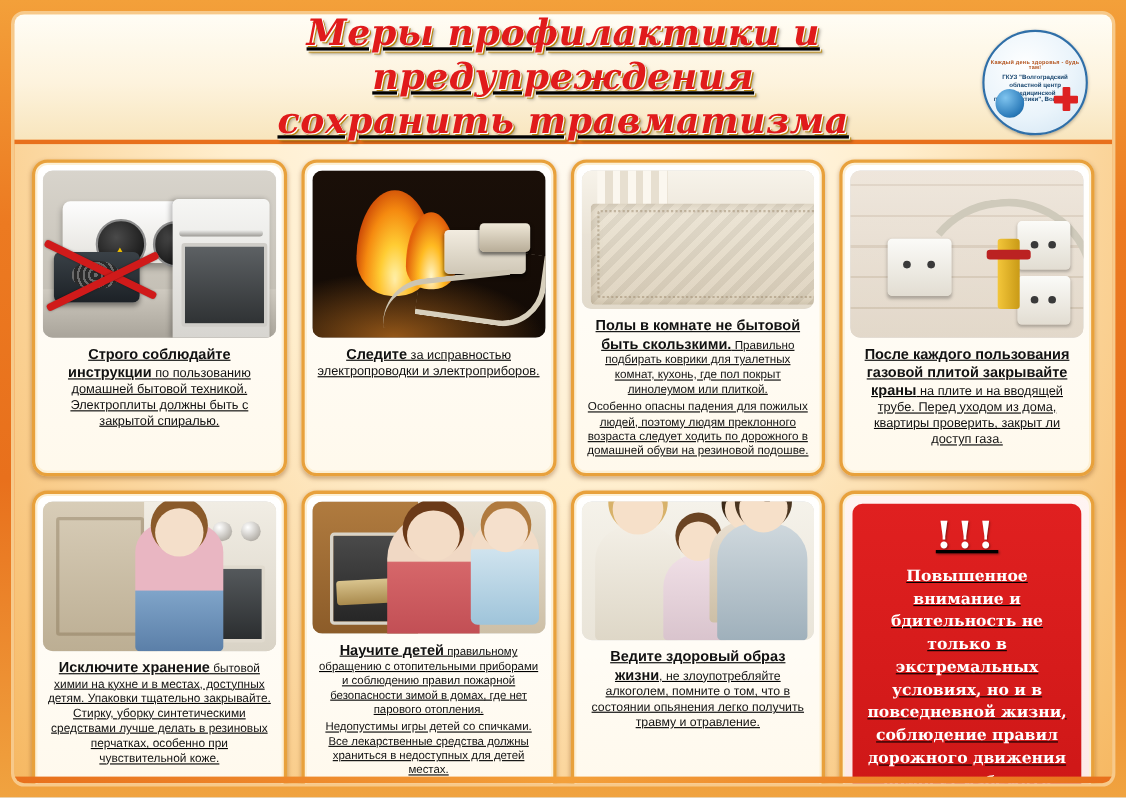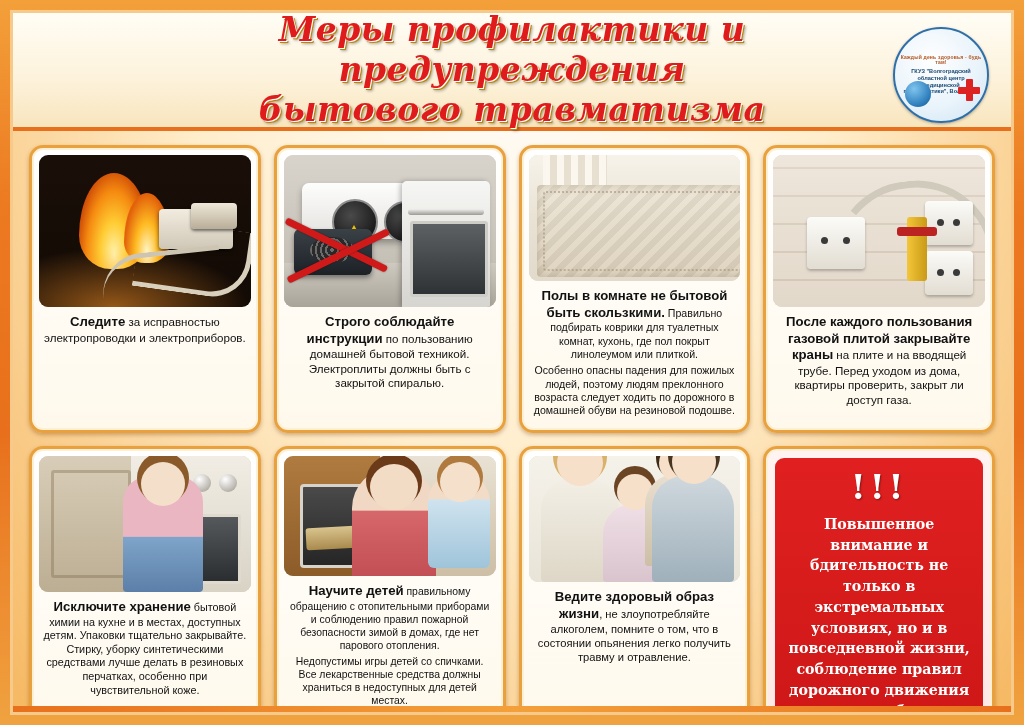--- a/index.html
+++ b/index.html
@@ -21,24 +21,25 @@
     background:
       linear-gradient(180deg, #f3a03a 0%, #ec7a21 28%, #e8701c 60%, #f0a340 100%);
     padding: 10px;
   }
   .poster-inner {
     position: relative;
     width: 100%;
     height: 100%;
     box-sizing: border-box;
     border: 3px solid #f7c98a;
-    border-radius: 0;
+    border-radius: 12px;
     background:
       radial-gradient(ellipse at 50% 0%, #ffffff 0%, #ffeecd 45%, #f6b862 100%);
     overflow: hidden;
+    text-decoration: underline;
   }
   .header {
     position: relative;
     height: 118px;
     box-sizing: border-box;
     background: linear-gradient(180deg,#fffdf5 0%, #fdf3dd 55%, #f8e5bd 100%);
     border-bottom: 4px solid #e8701c;
     display: flex;
     align-items: center;
     justify-content: center;
@@ -435,48 +436,31 @@
 </style>
 </head>
 <body>
 
 <div class="poster">
   <div class="poster-inner">
 
     <div class="header">
       <div class="header-title">
         <div>Меры профилактики и предупреждения</div>
-        <div>бытового травматизма</div>
+        <div>сохранить травматизма</div>
       </div>
       <div class="logo">
         <div class="logo-arc">Каждый день здоровья - будь там!</div>
         <div class="logo-text">ГКУЗ "Волгоградский областной центр медицинской профилактики", Волгоград</div>
         <div class="logo-globe"></div>
         <div class="logo-cross"></div>
       </div>
     </div>
 
     <div class="grid">
-
-      <div class="card">
-        <div class="photo">
-          <div class="ph p-fire">
-            <div class="flame"></div>
-              <div class="flame2"></div>
-              <div class="glow"></div>
-            <div class="outlet"></div>
-              <div class="plug"></div>
-            <div class="cord"></div>
-              <div class="cord2"></div>
-          </div>
-        </div>
-        <div class="card-text">
-          <span class="lead">Следите</span><span> за исправностью электропроводки и электроприборов.</span>
-        </div>
-      </div>
 
       <div class="card">
         <div class="photo">
           <div class="ph p-stove">
             <div class="counter"></div>
             <div class="hob">
                 <div class="ring a"></div>
                 <div class="ring b"></div>
               </div>
             <div class="warn"></div>
@@ -486,20 +470,37 @@
               </div>
             <div class="small">
                 <div class="coil"></div>
               </div>
             <div class="cross-line l1"></div>
             <div class="cross-line l2"></div>
           </div>
         </div>
         <div class="card-text">
           <span class="lead">Строго соблюдайте инструкции</span><span> по пользованию домашней бытовой техникой. Электроплиты должны быть с закрытой спиралью.</span>
+        </div>
+      </div>
+
+      <div class="card">
+        <div class="photo">
+          <div class="ph p-fire">
+            <div class="flame"></div>
+              <div class="flame2"></div>
+              <div class="glow"></div>
+            <div class="outlet"></div>
+              <div class="plug"></div>
+            <div class="cord"></div>
+              <div class="cord2"></div>
+          </div>
+        </div>
+        <div class="card-text">
+          <span class="lead">Следите</span><span> за исправностью электропроводки и электроприборов.</span>
         </div>
       </div>
 
       <div class="card">
         <div class="photo" style="height:126px">
           <div class="ph p-floor">
             <div class="wall"></div>
               <div class="curtain"></div>
               <div class="mat"></div>
           </div>

